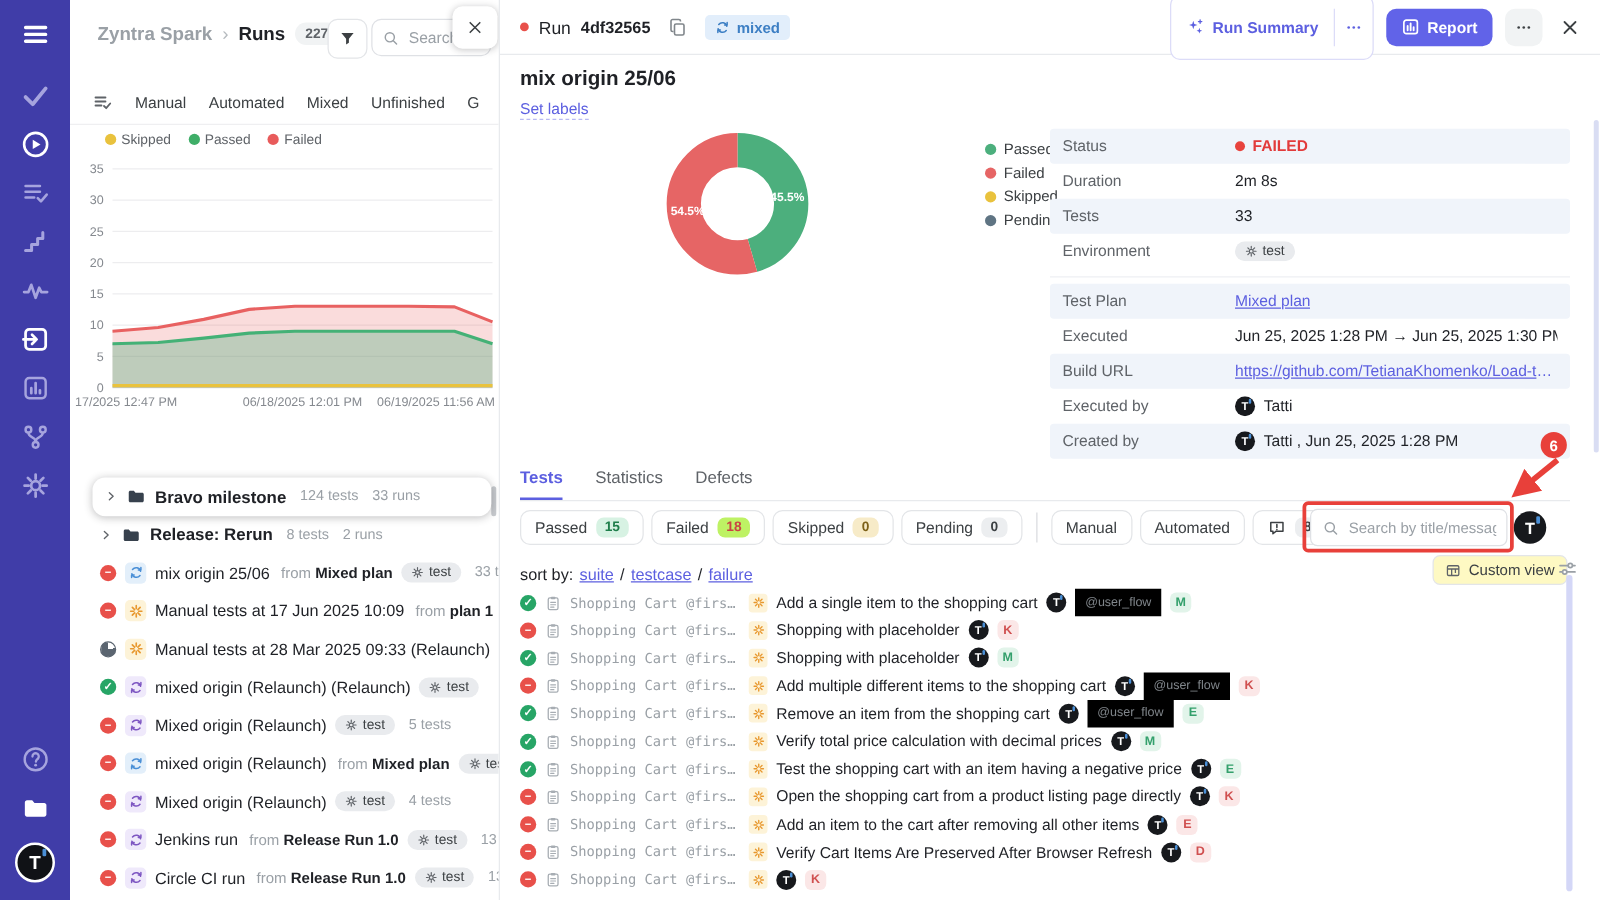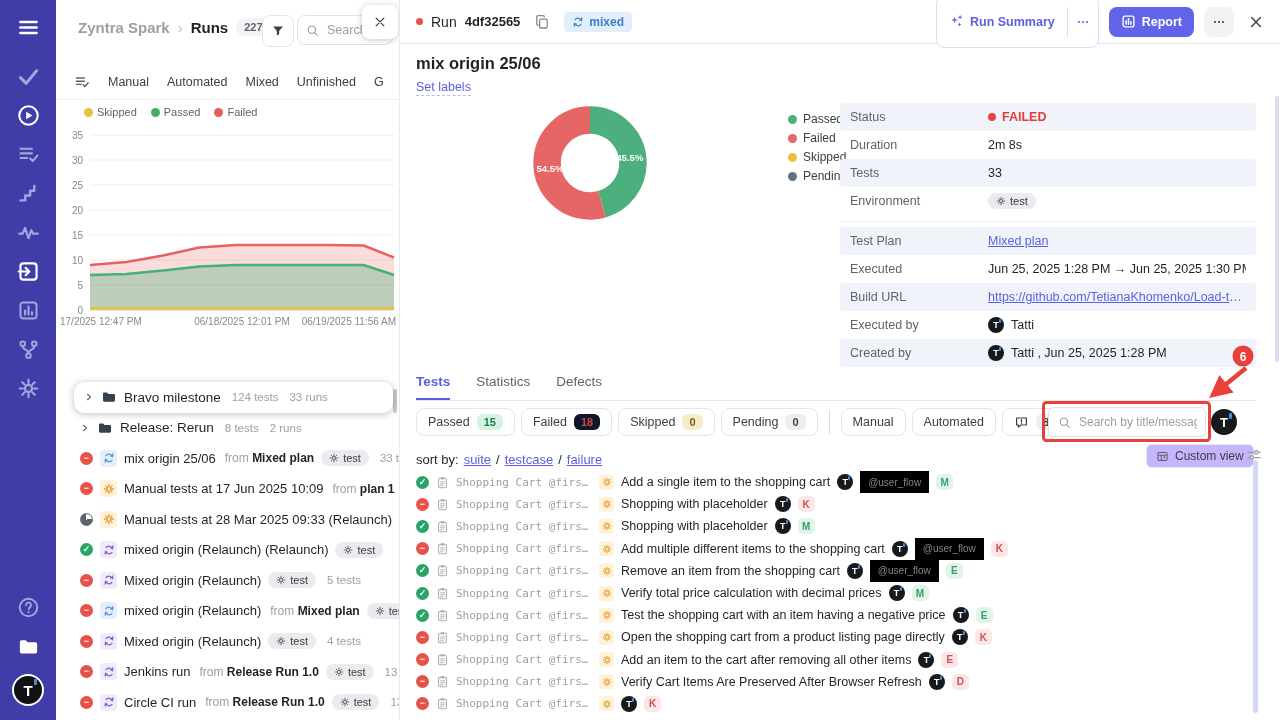--- a/index.html
+++ b/index.html
@@ -47,21 +47,21 @@
   #trend-svg .tick,#trend-svg .xlab{font-size:10px;fill:#85898f;font-family:"Liberation Sans",sans-serif}
 
   .pl-list{position:absolute;left:0;top:382px;right:0;bottom:0;display:flex;flex-direction:column}
   .pl-row{height:30.5px;display:flex;align-items:center;gap:7px;padding:0 6px 0 24px;font-size:13px;
     white-space:nowrap;overflow:hidden;cursor:pointer;position:relative;box-sizing:border-box}
   .pl-row.hovered{background:#fff;border-radius:10px;box-shadow:0 1px 7px rgba(32,33,36,.3);margin:0 6px 0 18px;padding-left:10px;z-index:2}
   .cursor-ic{position:absolute;left:-14px;top:6px;width:15px;height:15px;z-index:3}
   .pl-row .chev{width:10px;height:10px;color:#5f6368}
   .pl-row .fold{width:16px;height:16px;color:#37414d}
   .pl-title{color:#1f2126}
-  .pl-title.bold{font-weight:400;font-size:13.5px}
+  .pl-title.bold{font-weight:700;font-size:13.5px}
   .pl-meta{color:#9aa0a6;font-size:11.5px;margin-left:4px}
   .pl-from{color:#9aa0a6;font-size:12px;margin-left:2px}
   .pl-from b{color:#1f2126;font-size:12px}
   .st{width:13px;height:13px;border-radius:50%;display:inline-flex;align-items:center;justify-content:center;
     color:#fff;font-size:9px;font-weight:700;flex:none;line-height:1}
   .st.passed{background:#27a566}.st.failed{background:#e8504a}
   .st.partial{background:conic-gradient(#fff 0 22%,#5b6570 22% 100%);border:1px solid #5b6570;box-sizing:border-box}
   .kind{width:17px;height:17px;border-radius:4px;display:inline-flex;align-items:center;justify-content:center;flex:none}
   .kind .ic{width:12px;height:12px}
   .kind.mixed{background:#e3effa;color:#4a8fd6}
@@ -125,34 +125,34 @@
   .mv-tabs{position:absolute;left:16px;top:374px;right:24px;height:26px;display:flex;gap:26px;
     border-bottom:1px solid #e8eaed;font-size:13.5px;color:#5f6368}
   .mv-tab{padding-bottom:8px;cursor:pointer}
   .mv-tab.active{color:#5c5fe0;font-weight:700;border-bottom:2.5px solid #5c5fe0}
 
   .filters{position:absolute;left:16px;top:407px;height:30px;display:flex;align-items:center;gap:6px}
   .f-btn{height:28px;border:1px solid #e3e5e8;background:#fff;border-radius:8px;padding:0 11px;display:flex;
     align-items:center;gap:7px;font-size:12.5px;color:#3c4043;cursor:pointer;font-family:inherit;box-sizing:border-box}
   .f-count{font-size:11px;font-weight:700;border-radius:6px;padding:2px 7px}
   .f-count.green{background:#d7f2e3;color:#1e7e4a}
-  .f-count.red{background:#0f172a;color:#c94444}
+  .f-count.red{background:#bef264;color:#c94444}
   .f-count.yellow{background:#f7ebc8;color:#7c6017}
   .f-count.grey{background:#eceef0;color:#3c4043}
   .f-div{width:1px;height:24px;background:#dadce0;margin:0 5px}
   .f-btn .ic{width:15px;height:15px;color:#3c4043}
   .t-search{position:absolute;left:648px;top:407px;width:158px;height:30px;border:1px solid #dfe1e5;border-radius:6px;
     background:#fff;display:flex;align-items:center;gap:6px;padding:0 9px;box-sizing:border-box;z-index:3}
   .t-search .ic{width:13px;height:13px;color:#9aa0a6}
   .t-search input{border:none;outline:none;width:118px;font-size:12px;font-family:inherit;color:#3c4043;background:transparent}
   .t-search input::placeholder{color:#9aa0a6}
   .flt-avatar{position:absolute;left:811px;top:409px}
 
   .custom-view{position:absolute;left:746px;top:444px;height:22px;border:1px solid #e3e5e8;border-radius:6px;
-    background:#c4b5fd;display:flex;align-items:center;gap:6px;padding:0 9px;font-size:12px;color:#3c4043;cursor:pointer}
+    background:#fef9c3;display:flex;align-items:center;gap:6px;padding:0 9px;font-size:12px;color:#3c4043;cursor:pointer}
   .custom-view .ic{width:13px;height:13px;color:#5f6368}
   .sliders-btn{position:absolute;left:846px;top:447px;width:16px;height:16px;color:#9aa0a6;cursor:pointer}
 
   .sort-row{position:absolute;left:16px;top:452px;font-size:13px;color:#1f2126;display:flex;gap:5px;align-items:flex-end}
   .sort-link{color:#5c5fe0;text-decoration:underline;cursor:pointer}
   .sort-sep{color:#1f2126}
 
   .tests-list{position:absolute;left:16px;top:471px;right:32px;display:flex;flex-direction:column}
   .t-row{height:22.2px;display:flex;align-items:center;gap:7px;white-space:nowrap;overflow:hidden;cursor:pointer}
   .t-row .clip{width:13px;height:13px;color:#a7adb3}

